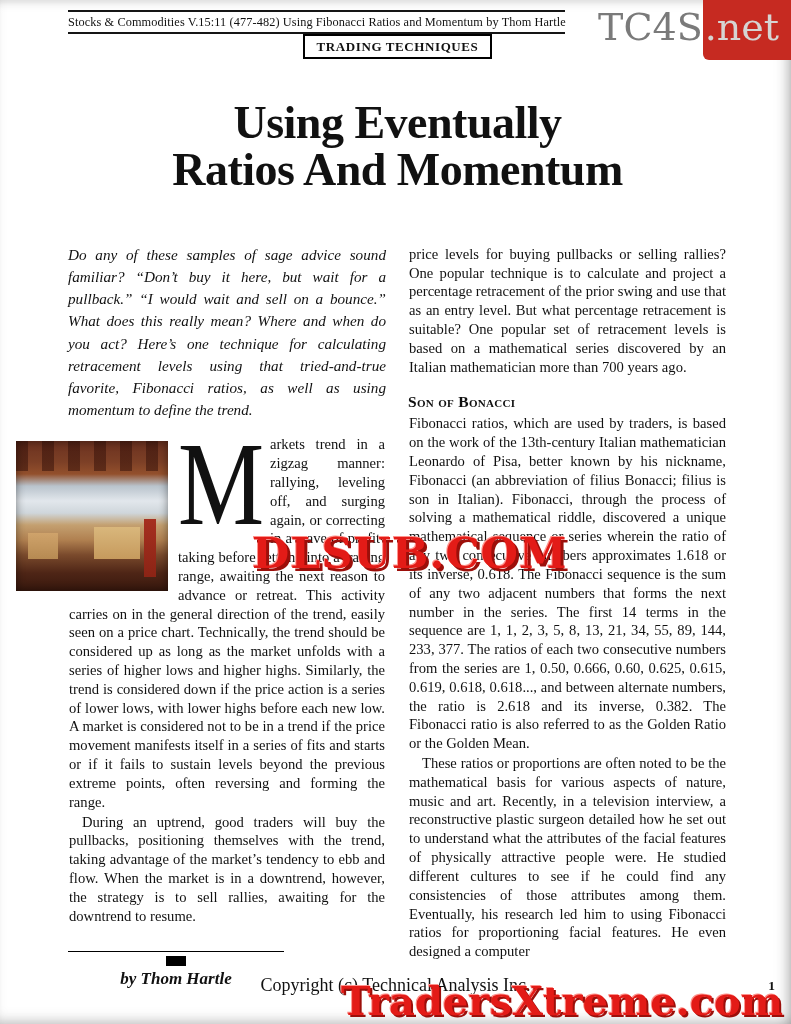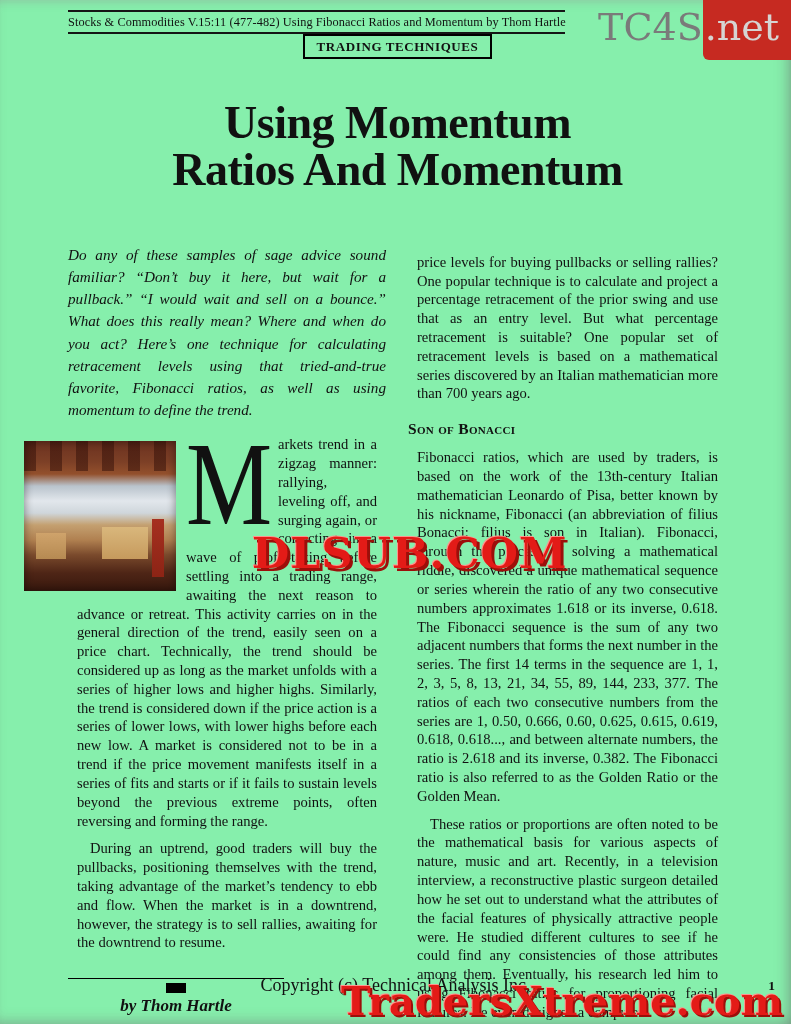--- a/index.html
+++ b/index.html
@@ -1,18 +1,18 @@
 <!DOCTYPE html>
 <html><head>
 <meta charset="utf-8">
 <style>
   html,body { margin:0; padding:0; background:#e9e9e9; }
   .page {
     position:relative; width:791px; height:1024px; margin:0 auto;
-    background:#86efac; color:#111; overflow:hidden; box-sizing:border-box;
+    background:#ffffff; color:#111; overflow:hidden; box-sizing:border-box;
     padding:10px 64px 0 68px;
     font-family:"Liberation Serif", serif;
     box-shadow: inset -10px 0 14px -8px rgba(110,110,110,.55),
                 inset 0 -10px 14px -8px rgba(120,120,120,.45),
                 inset 0 10px 10px -8px rgba(160,160,160,.35);
   }
   .masthead {
     width:497px; border-top:2px solid #151515; border-bottom:2px solid #151515;
     padding:3px 0 2px; font-size:12.3px; letter-spacing:.1px; white-space:nowrap;
   }
@@ -25,21 +25,21 @@
     position:absolute; top:0; right:0; display:flex; align-items:stretch;
     font-family:"DejaVu Serif", serif; font-weight:400; font-size:38px; line-height:1;
   }
   .tc4s .prefix { color:#7a7a7a; padding:8px 0 0 6px; }
   .tc4s .suffix { color:#d6d4d2; background:#c62a21; padding:8px 12px 14px 2px; border-bottom-left-radius:6px; }
   .title { text-align:center; margin-top:40px; font-weight:700; font-size:46px; line-height:1.03; letter-spacing:-.5px; }
   .columns { display:flex; gap:22px; margin-top:50px;justify-content:space-between; }
   .col { width:318px; font-size:14.6px; line-height:1.29; text-align:justify; }
   .col.right { width:319px; }
   .intro { font-style:italic; font-size:15.2px; line-height:1.46; margin:0 0 4px; }
-  .para { margin:9px; }
+  .para { margin:1px; }
   .indent { text-indent:13px; }
   .lead-para { margin-top:14px; }
   .art {
     float:left; width:152px; height:150px; margin:6px 10px 4px -53px;
     box-shadow: inset 0 0 10px rgba(0,0,0,.45);
     background:
       linear-gradient(#a63020,#8c2415) 128px 78px / 12px 58px no-repeat,
       linear-gradient(#d9b77c,#c69a5d) 78px 86px / 46px 32px no-repeat,
       linear-gradient(#cfa36b,#b68a52) 12px 92px / 30px 26px no-repeat,
       repeating-linear-gradient(90deg, rgba(55,18,10,.55) 0 12px, rgba(0,0,0,0) 12px 26px) 0 0 / 152px 30px no-repeat,
@@ -78,21 +78,21 @@
   <div class="section-wrap">
     <span class="section-box">TRADING TECHNIQUES</span>
   </div>
 
   <div class="tc4s">
     <span class="prefix">TC4S</span>
     <span class="suffix">.net</span>
   </div>
 
   <h1 class="title">
-    <div>Using Momentum</div>
+    <div>Using Eventually</div>
     <div>Ratios And Momentum</div>
   </h1>
 
   <div class="columns">
 
     <div class="col left">
       <p class="intro">Do any of these samples of sage advice sound familiar? “Don’t buy it here, but wait for a pullback.” “I would wait and sell on a bounce.” What does this really mean? Where and when do you act? Here’s one technique for calculating retracement levels using that tried-and-true favorite, Fibonacci ratios, as well as using momentum to define the trend.</p>
 
       <p class="para lead-para">
         <span class="art"></span>

